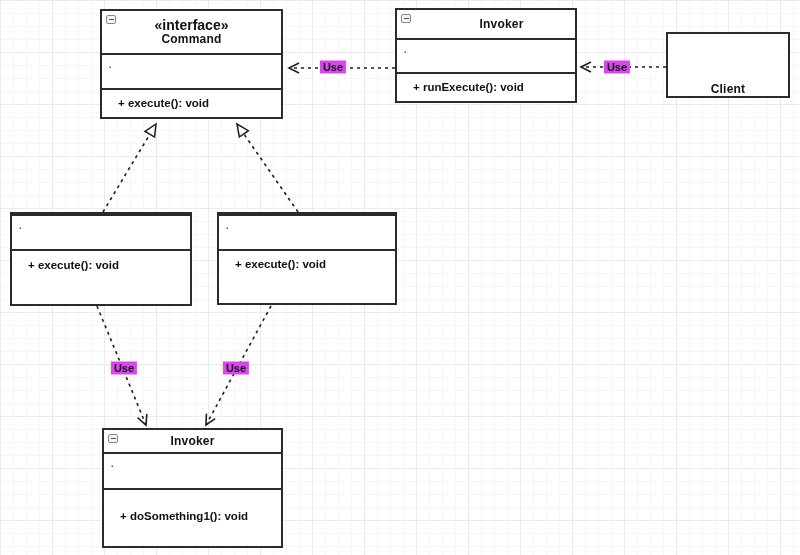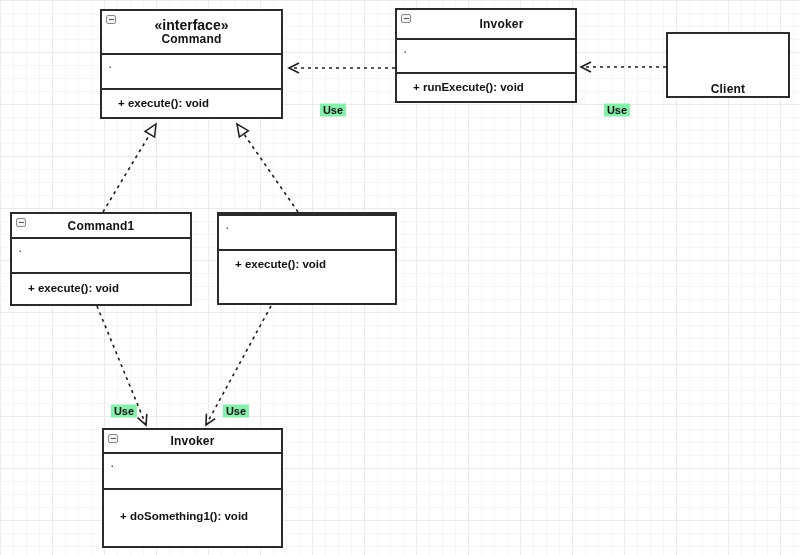--- a/index.html
+++ b/index.html
@@ -30,21 +30,21 @@
   .collapse .minus{width:5px;height:1.5px;background:#555;}
   .sec{border-top:2px solid #2b2b2b;box-sizing:border-box;position:relative;}
   .attrs .ph{
     position:absolute;left:7px;top:6px;font-size:9px;font-weight:bold;color:#444;line-height:8px;
   }
   .methods{display:flex;flex-direction:column;justify-content:center;padding-left:16px;}
   .m-line{font-weight:bold;font-size:11.5px;line-height:15px;white-space:nowrap;}
   .client-box{display:flex;align-items:center;justify-content:center;}
   .edge-label{
     position:absolute;z-index:3;transform:translate(-50%,-50%);
-    font-weight:bold;font-size:11px;color:#111;background:#86efac;padding:0 3px;line-height:13px;margin-top:43px;
+    font-weight:bold;font-size:11px;color:#111;background:#d946ef;padding:0 3px;line-height:13px;
   }
 </style>
 </head>
 <body>
 
 <svg class="edges">
   <defs>
     <marker id="openArrow" markerUnits="userSpaceOnUse" markerWidth="16" markerHeight="14" refX="11" refY="6" orient="auto">
       <path d="M1,1 L11,6 L1,11" fill="none" stroke="#1f1f1f" stroke-width="1.6"></path>
     </marker>
@@ -94,26 +94,20 @@
   <div class="sec methods" style="height:28px;">
     <div class="m-line">+ runExecute(): void</div>
   </div>
 </div>
 
 <div class="uml-node client-box" style="left:666px;top:32px;width:124px;height:66px;align-items:flex-end;">
   <div class="node-title">Client</div>
 </div>
 
 <div class="uml-node" style="left:10px;top:212px;width:182px;height:94px;">
-  <div class="hdr" style="height:23px;">
-    <span class="collapse">
-        <span class="minus"></span>
-      </span>
-    <div class="node-title">Command1</div>
-  </div>
   <div class="sec attrs" style="height:35px;">
     <span class="ph">.</span>
   </div>
   <div class="sec methods" style="height:30px;">
     <div class="m-line">+ execute(): void</div>
   </div>
 </div>
 
 <div class="uml-node" style="left:217px;top:212px;width:180px;height:93px;">
   <div class="sec attrs" style="height:35px;">

